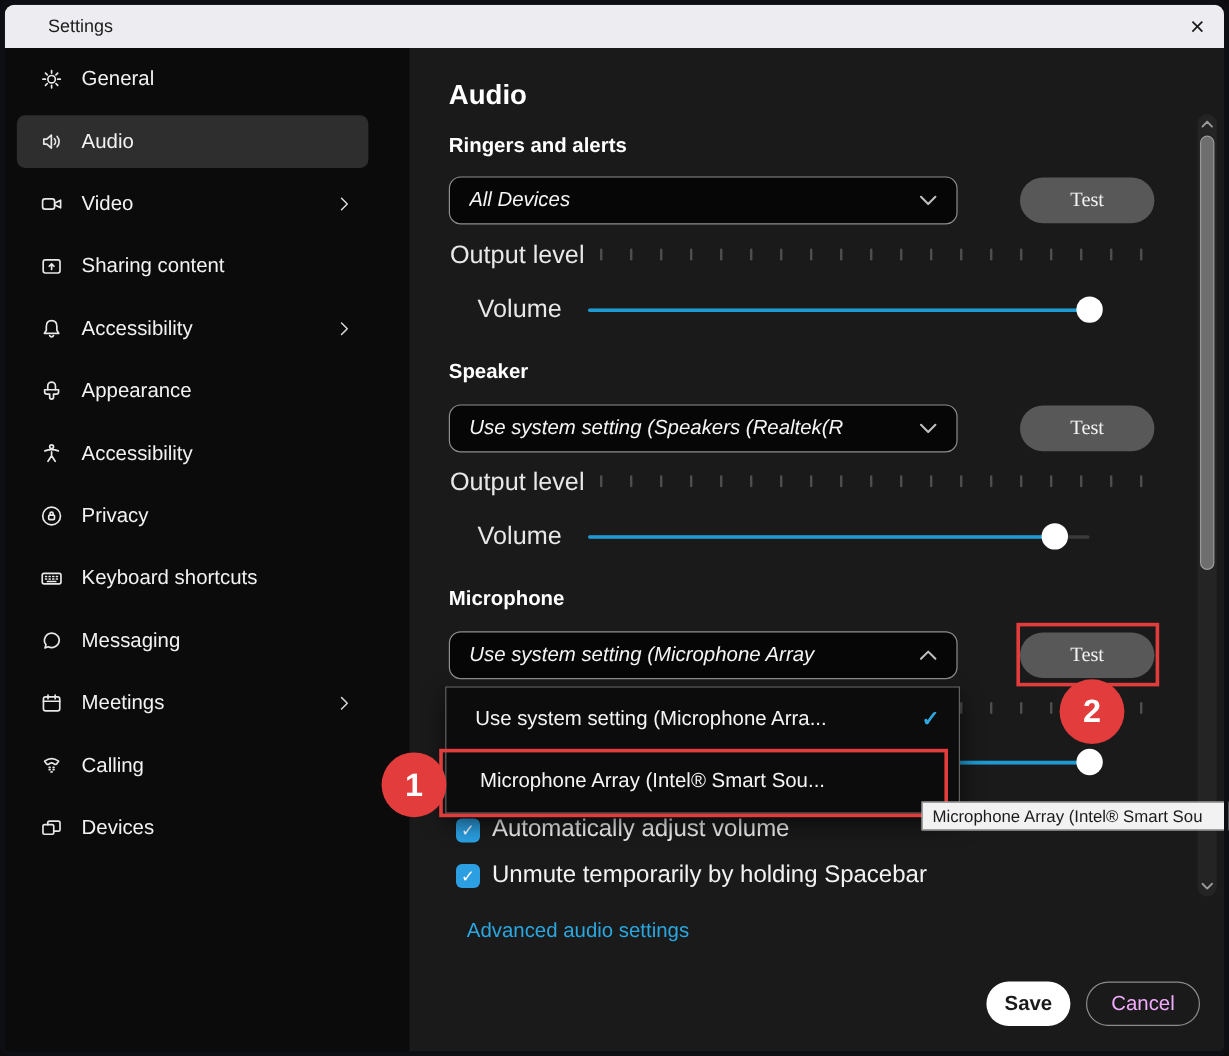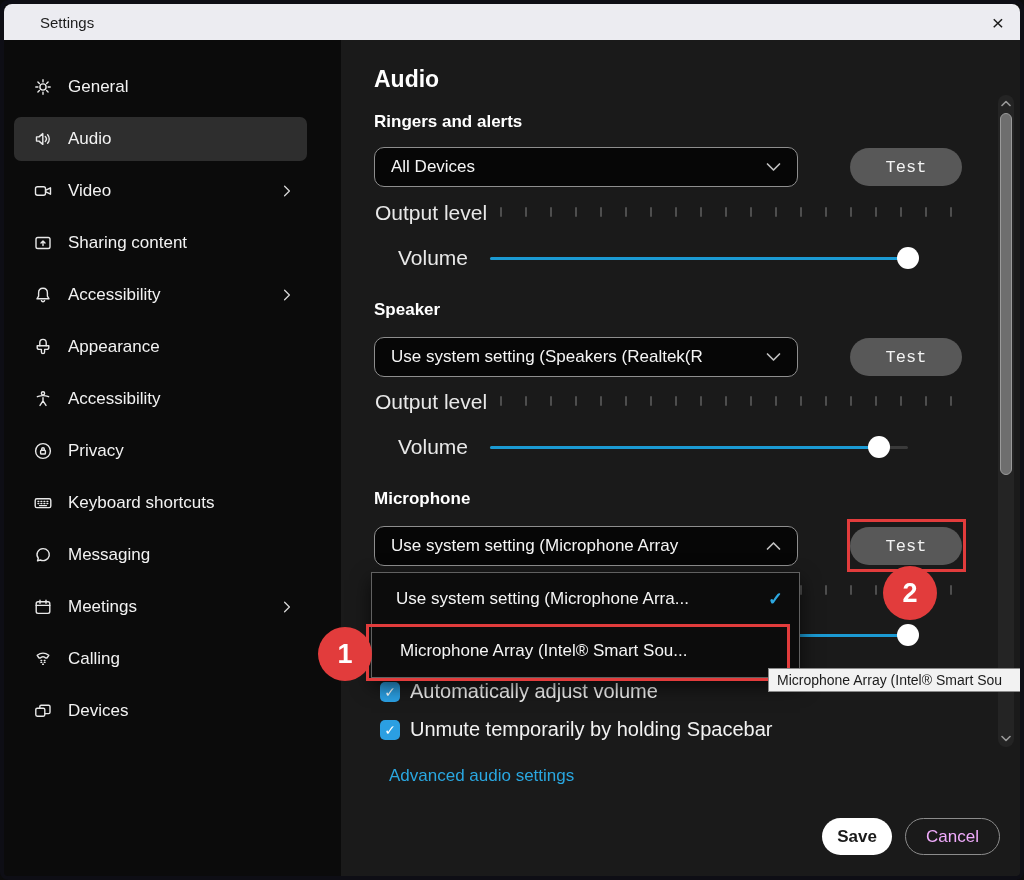--- a/index.html
+++ b/index.html
@@ -4,37 +4,37 @@
 <style>
   html,body{margin:0;padding:0;background:#14141c;font-family:"Liberation Sans",sans-serif;}
   *{box-sizing:border-box;}
   .window{position:relative;width:1024px;height:880px;background:#0c0c0c;overflow:hidden;}
   .frame{position:absolute;inset:0;border:4px solid #0e0e15;border-radius:8px;pointer-events:none;z-index:60;}
   
   .titlebar{position:absolute;left:4px;top:4px;right:4px;height:36px;background:#ececf1;border-radius:8px 8px 0 0;display:flex;align-items:center;z-index:5;}
   .titlebar .title{margin-left:36px;font-size:15px;color:#1c1c1c;}
   .titlebar .close{margin-left:auto;margin-right:16px;font-size:21px;color:#1a1a1a;line-height:1;cursor:default;}
   
-  .sidebar{position:absolute;left:4px;top:40px;width:337px;bottom:4px;background:#0b0b0b;padding-top:25px;z-index:2;}
+  .sidebar{position:absolute;left:4px;top:40px;width:337px;bottom:4px;background:#0b0b0b;padding-top:4px;z-index:2;}
   .side-item{height:44px;margin:0 34px 8px 10px;border-radius:7px;display:flex;align-items:center;padding:0 12px 0 18px;color:#f2f2f2;font-size:17px;}
   .side-item.selected{background:#2e2e2e;}
   .side-item .icn{width:22px;height:22px;margin-right:14px;flex-shrink:0;display:flex;align-items:center;justify-content:center;}
   .side-item svg{stroke:#e8e8e8;fill:none;stroke-width:1.4;stroke-linecap:round;stroke-linejoin:round;}
   .side-item .chev{margin-left:auto;width:16px;height:16px;}
   .side-item .chev svg{stroke:#d8d8d8;stroke-width:1.6;}
   
   .main{position:absolute;left:341px;top:40px;right:4px;bottom:4px;background:#1a1a1a;z-index:1;}
   .abs{position:absolute;}
   .page-title{left:33px;top:26px;font-size:23px;font-weight:bold;color:#fff;}
   .sec-h{font-size:17px;font-weight:bold;color:#fff;}
   .select{width:424px;height:40px;background:#060606;border:1px solid #8e8e8e;border-radius:10px;display:flex;align-items:center;padding:0 16px;color:#f5f5f5;font-size:17px;}
-  .select .txt{flex:1;white-space:nowrap;overflow:hidden;}
+  .select .txt{flex:1;white-space:nowrap;overflow:hidden;font-style:italic;}
   .select .dd{flex-shrink:0;margin-left:8px;}
   .select svg{stroke:#c0c0c0;fill:none;stroke-width:1.7;stroke-linecap:round;stroke-linejoin:round;}
-  .test-btn{width:112px;height:38px;border:none;border-radius:19px;background:#585858;color:#f2f2f2;font-size:17px;font-family:Liberation Mono, monospace;}
+  .test-btn{width:112px;height:38px;border:none;border-radius:19px;background:#585858;color:#f2f2f2;font-size:17px;font-family:Liberation Serif, serif;}
   .lbl{font-size:21px;color:#e8e8e8;line-height:22px;}
   .ticks{display:flex;gap:23px;height:10px;align-items:center;}
   .ticks i{display:block;width:2px;height:10px;background:#4e4e4e;border-radius:1px;}
   .slider{width:418px;height:22px;}
   .slider .track{position:absolute;top:10px;left:0;width:100%;height:3px;background:#3a3a3a;border-radius:2px;}
   .slider .fill{position:absolute;top:10px;left:0;width:var(--p);height:3px;background:#1b9ad3;border-radius:2px;}
   .slider .thumb{position:absolute;top:0;left:calc(var(--p) - 11px);width:22px;height:22px;background:#fff;border-radius:50%;}
   
   .popup{left:30px;top:532px;width:429px;background:#0c0c0c;border:1px solid #616161;box-shadow:0 8px 18px rgba(0,0,0,.65);z-index:7;}
   .popup .opt{height:52px;display:flex;align-items:center;padding:0 16px 0 24px;color:#f5f5f5;font-size:17px;white-space:nowrap;overflow:hidden;}

